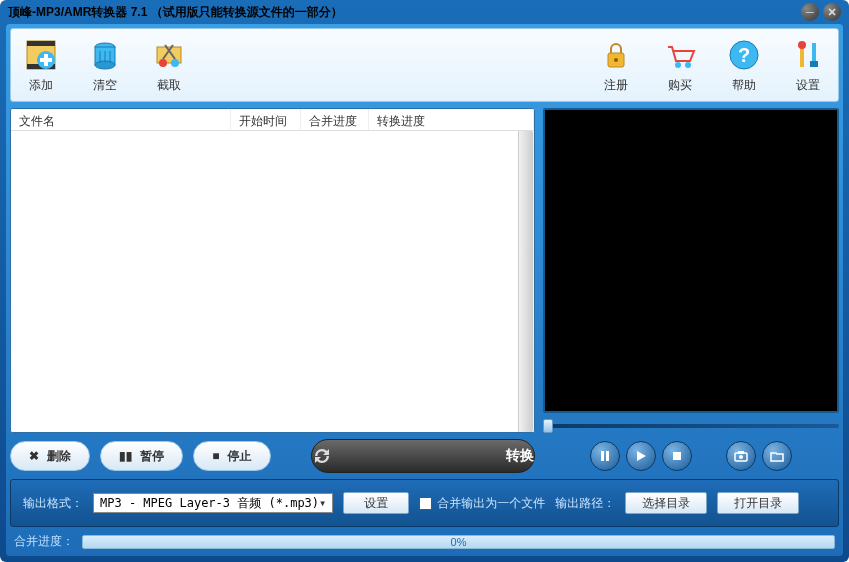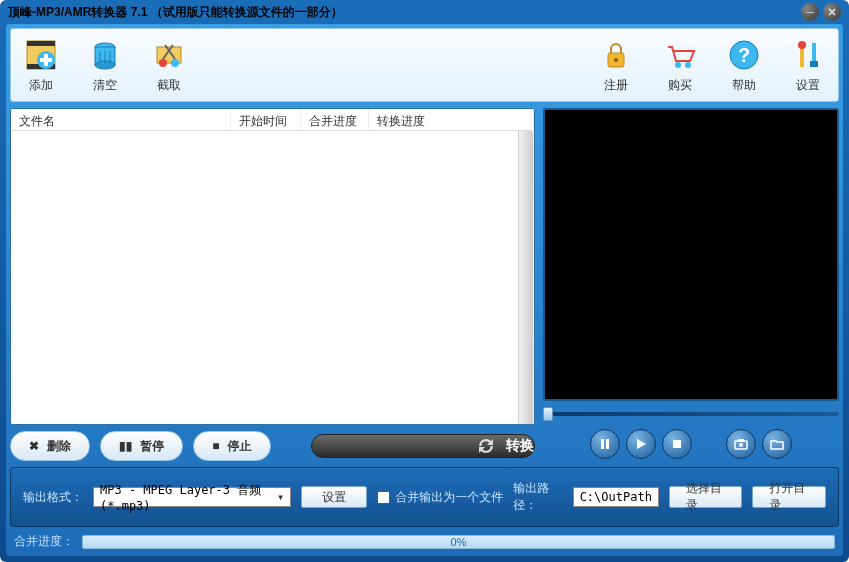--- a/index.html
+++ b/index.html
@@ -22,21 +22,21 @@
 .col { padding: 4px 8px; border-right: 1px solid #eee; color: #333; }
 .col-name { width: 220px; }
 .col-start { width: 70px; }
 .col-end { width: 68px; }
 .col-prog { flex: 1; }
 .filelist-body { flex: 1; background: #fff; position: relative; }
 .scrollbar-v { position: absolute; right: 0; top: 0; bottom: 0; width: 16px; background: #f0f0f0; border-left: 1px solid #ccc; }
 .scrollbar-thumb { position: absolute; top: 0; left: 1px; right: 1px; height: 100%; background: linear-gradient(90deg,#eee,#ccc); border-radius: 2px; }
 .action-row { display: flex; gap: 10px; align-items: center; }
 .pill-btn { height: 30px; border-radius: 15px; background: linear-gradient(180deg, #fff 0%, #d8e8f5 100%); border: 1px solid #9ac8e8; display: flex; align-items: center; justify-content: center; gap: 8px; padding: 0 18px; cursor: pointer; color: #333; font-weight: bold; }
-.convert-btn { height: 24px; flex: 1; border-radius: 17px; background: linear-gradient(180deg, #6a6a6a 0%, #2a2a2a 100%); border: 1px solid #222; color: #fff; display: flex; align-items: center; justify-content: flex-end; gap: 10px; cursor: pointer; font-weight: bold; font-size: 14px; }
+.convert-btn { height: 34px; flex: 1; border-radius: 17px; background: linear-gradient(180deg, #6a6a6a 0%, #2a2a2a 100%); border: 1px solid #222; color: #fff; display: flex; align-items: center; justify-content: space-between; gap: 10px; cursor: pointer; font-weight: bold; font-size: 14px; }
 .action-spacer { width: 20px; }
 .right-pane { width: 296px; display: flex; flex-direction: column; gap: 6px; }
 .preview { flex: 1; background: #000; border: 2px solid #165a94; border-radius: 2px; }
 .seek { height: 14px; display: flex; align-items: center; }
 .seek-track { flex: 1; height: 4px; background: linear-gradient(90deg,#0a3a68,#1a5a98); border-radius: 2px; position: relative; }
 .seek-thumb { position: absolute; left: 0; top: -5px; width: 10px; height: 14px; background: linear-gradient(180deg,#e8f4ff,#96c4e8); border: 1px solid #6a9ac4; border-radius: 2px; }
 .media-row { display: flex; gap: 6px; align-items: center; justify-content: center; padding: 2px 0; }
 .media-spacer { width: 22px; }
 .round-btn { width: 30px; height: 30px; border-radius: 50%; background: radial-gradient(circle at 35% 30%, #7ab4e4, #1a5a98); border: 1px solid #0a3a68; display: flex; align-items: center; justify-content: center; cursor: pointer; color: #fff; }
 .output-panel { margin-top: 6px; background: linear-gradient(180deg, #1e6cb8 0%, #135290 100%); border-radius: 3px; padding: 12px 12px; display: flex; flex-direction: row; gap: 10px; border: 1px solid #0a3a68; }
@@ -234,23 +234,20 @@
           <span class="select-arrow">▾</span>
         </div>
         <div class="norm-btn">设置</div>
         <label class="checkbox-wrap">
           <span class="checkbox"></span>
           <span>合并输出为一个文件</span>
         </label>
       </div>
       <div class="out-row">
         <span class="out-label">输出路径：</span>
-        <div class="out-input" style="max-width:510px">
-          <span>C:\OutPath</span>
-        </div>
         <div class="norm-btn">选择目录</div>
         <div class="norm-btn">打开目录</div>
       </div>
     </div>
 
     <div class="progress-row">
       <span class="prog-label">合并进度：</span>
       <div class="prog-bar">
         <span>0%</span>
       </div>

